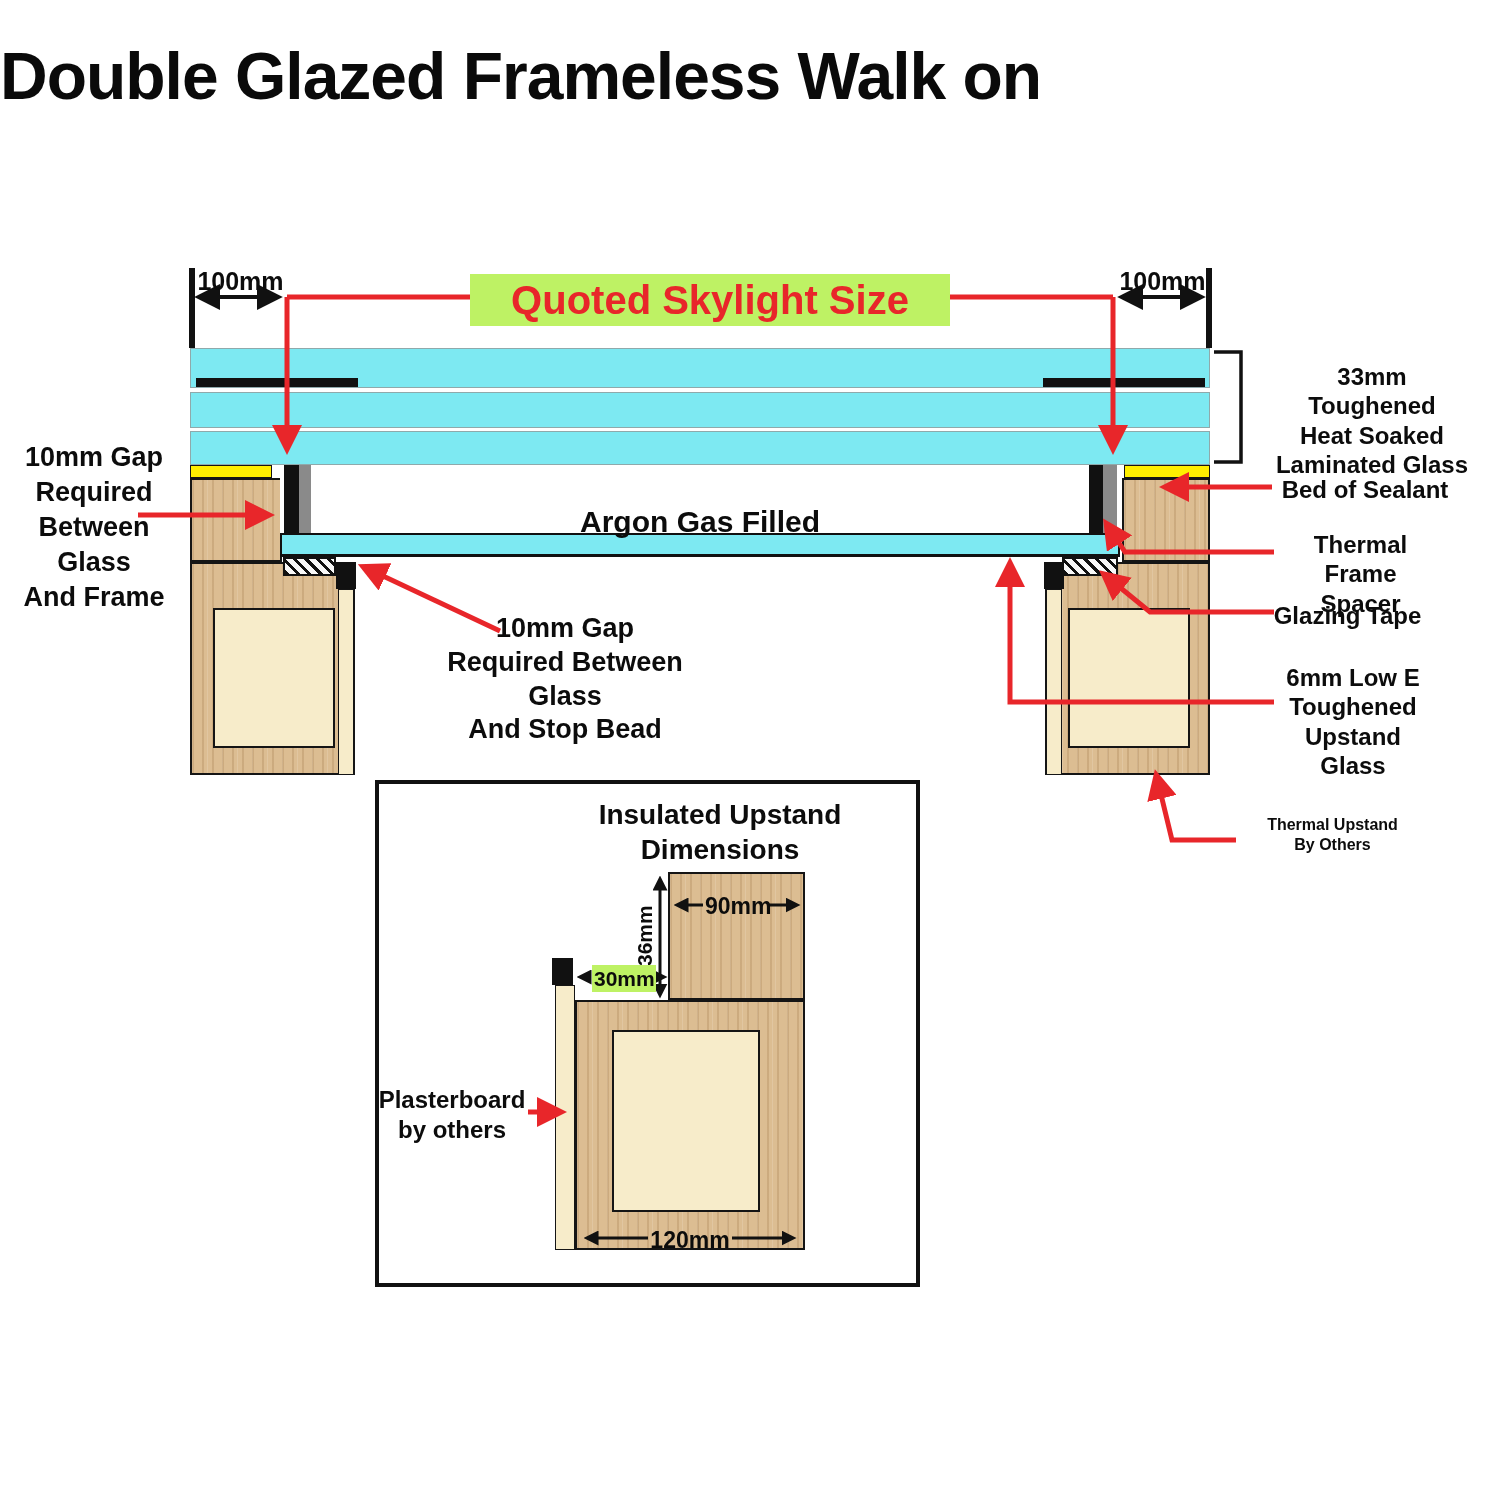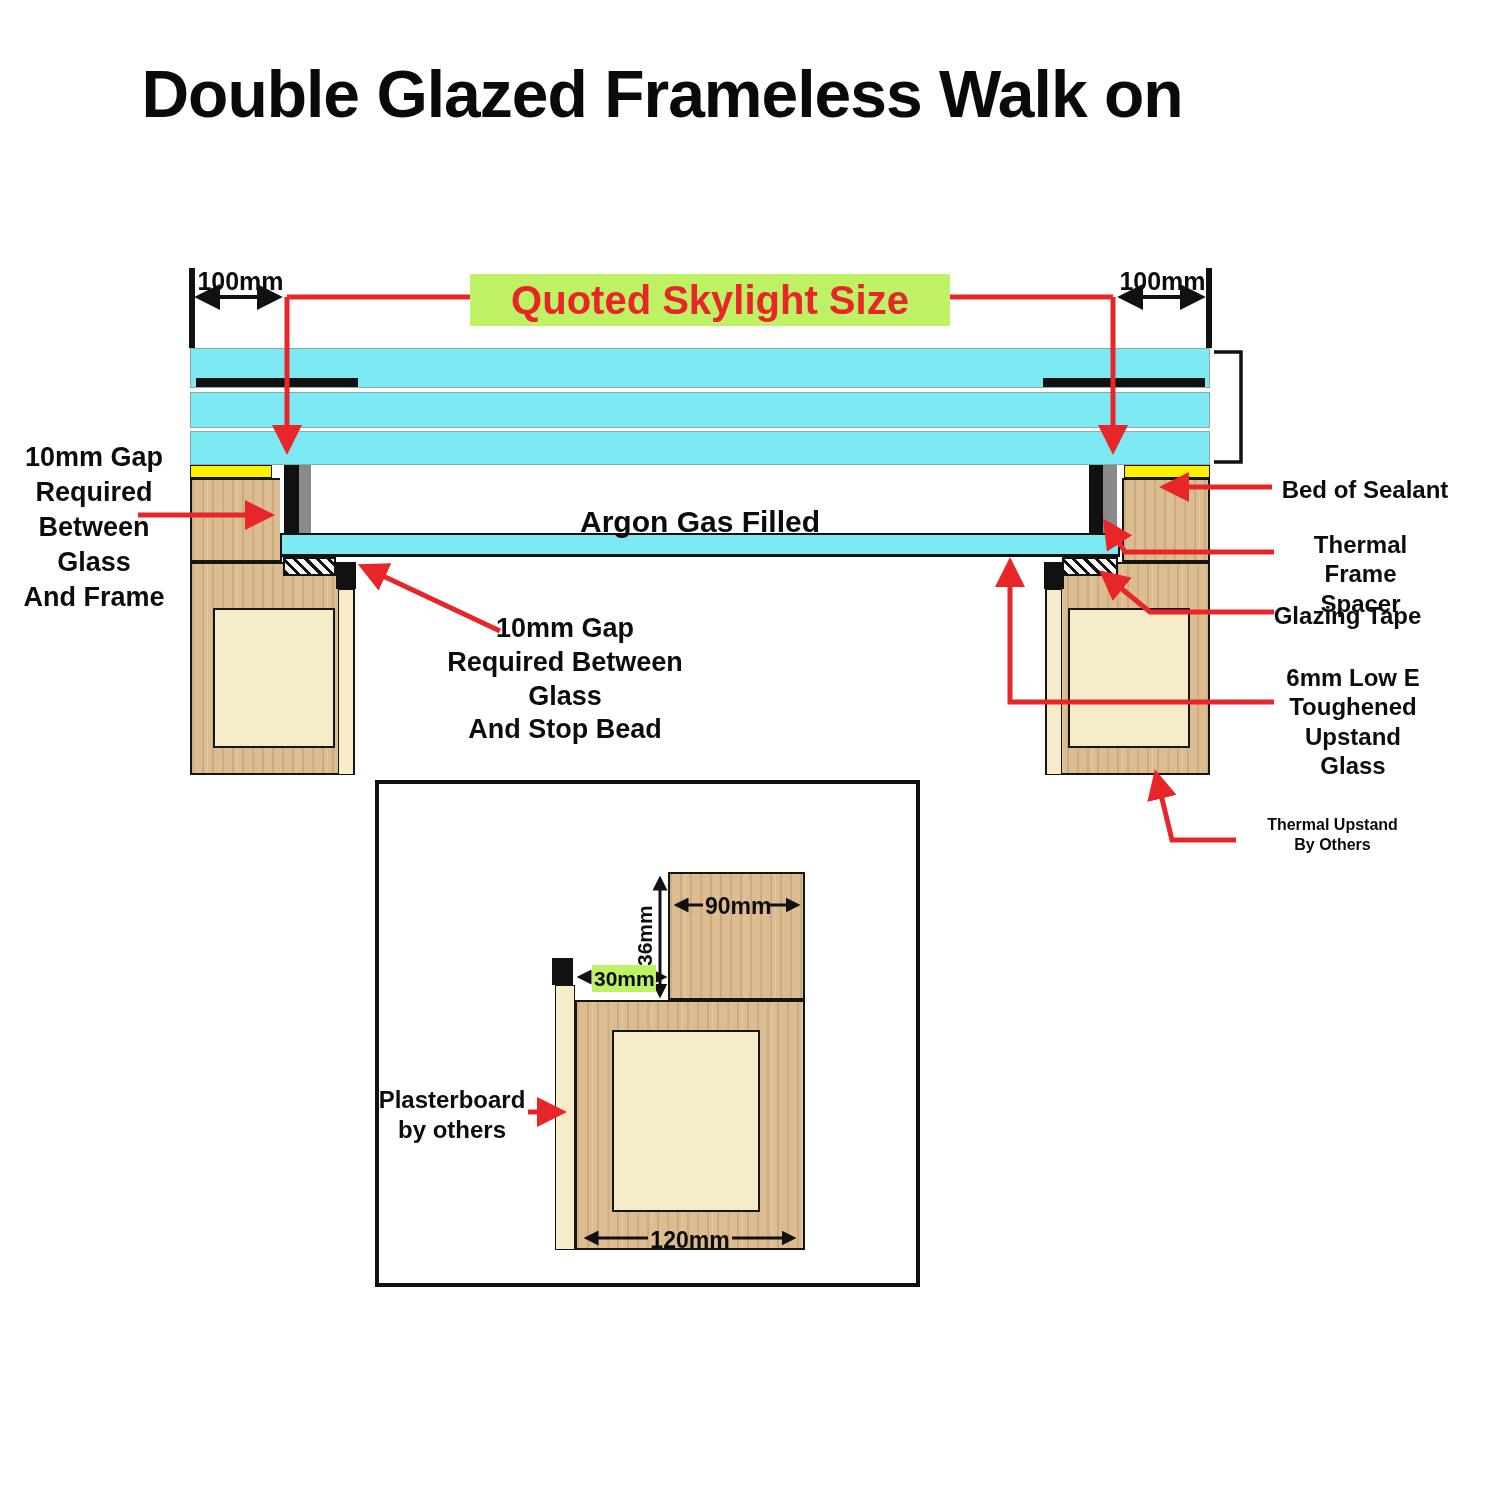--- a/index.html
+++ b/index.html
@@ -16,21 +16,21 @@
   .blk{background:#111111;}
   .gray{background:var(--spacer-gray,#8a8a8a);}
   .yellow{background:var(--sealant-yellow,#ffef00);border:1px solid #151515;}
   .hatch{background:repeating-linear-gradient(45deg,#111 0 3px,#f8f8f8 3px 8px);border:2px solid #111;}
   .white{background:#ffffff;}
   .inset-box{border:4px solid #111;background:#ffffff;}
   .overlay{position:absolute;left:0;top:0;z-index:5;pointer-events:none;}
   .lbl{position:absolute;font-weight:bold;color:#0c0c0c;text-align:center;
        white-space:pre-line;line-height:1.3;z-index:6;}
   .red{color:var(--annotation-red,#e8262a);}
-  .title{position:absolute;left:0;top:38px;width:1288px;text-align:center;margin:18px;
+  .title{position:absolute;left:0;top:38px;width:1288px;margin:0;
          font-size:66px;font-weight:bold;color:#0a0a0a;z-index:6;letter-spacing:-1px;}
   .bgwhite{background:#bef264;padding:0 10px;}
   .rot{transform:rotate(-90deg);transform-origin:center center;}
 </style>
 </head>
 <body>
 
 <div class="stage">
 
   <h1 class="title">Double Glazed Frameless Walk on</h1>
@@ -123,30 +123,35 @@
 
   <div class="lbl" style="left:10px;top:440px;width:168px;font-size:27px;">10mm Gap
 Required
 Between
 Glass
 And Frame</div>
   <div class="lbl" style="left:410px;top:612px;width:310px;font-size:27px;line-height:1.25;">10mm Gap
 Required Between Glass
 And Stop Bead</div>
 
+  <div class="lbl" style="left:1272px;top:362px;width:200px;font-size:24px;line-height:1.22;">33mm Toughened
+Heat Soaked
+Laminated Glass</div>
   <div class="lbl" style="left:1275px;top:474px;width:180px;font-size:24px;">Bed of Sealant</div>
   <div class="lbl" style="left:1278px;top:530px;width:165px;font-size:24px;line-height:1.22;">Thermal Frame
 Spacer</div>
   <div class="lbl" style="left:1270px;top:600px;width:155px;font-size:24px;">Glazing Tape</div>
   <div class="lbl" style="left:1278px;top:663px;width:150px;font-size:24px;line-height:1.22;">6mm Low E
 Toughened
 Upstand Glass</div>
   <div class="lbl" style="left:1240px;top:815px;width:185px;font-size:16px;line-height:1.22;">Thermal Upstand
 By Others</div>
 
+  <div class="lbl" style="left:545px;top:797px;width:350px;font-size:28px;line-height:1.25;">Insulated Upstand
+Dimensions</div>
   <div class="lbl" style="left:705px;top:892px;width:64px;font-size:23px;">90mm</div>
   <div class="lbl rot" style="left:610px;top:922px;width:70px;font-size:21px;">36mm</div>
   <div class="lbl bgwhite" style="left:592px;top:965px;width:60px;font-size:21px;padding:0 2px;">30mm</div>
   <div class="lbl" style="left:650px;top:1226px;width:80px;font-size:23px;">120mm</div>
   <div class="lbl" style="left:378px;top:1085px;width:148px;font-size:24px;line-height:1.25;">Plasterboard
 by others</div>
 
 </div>
 
 </body></html>

